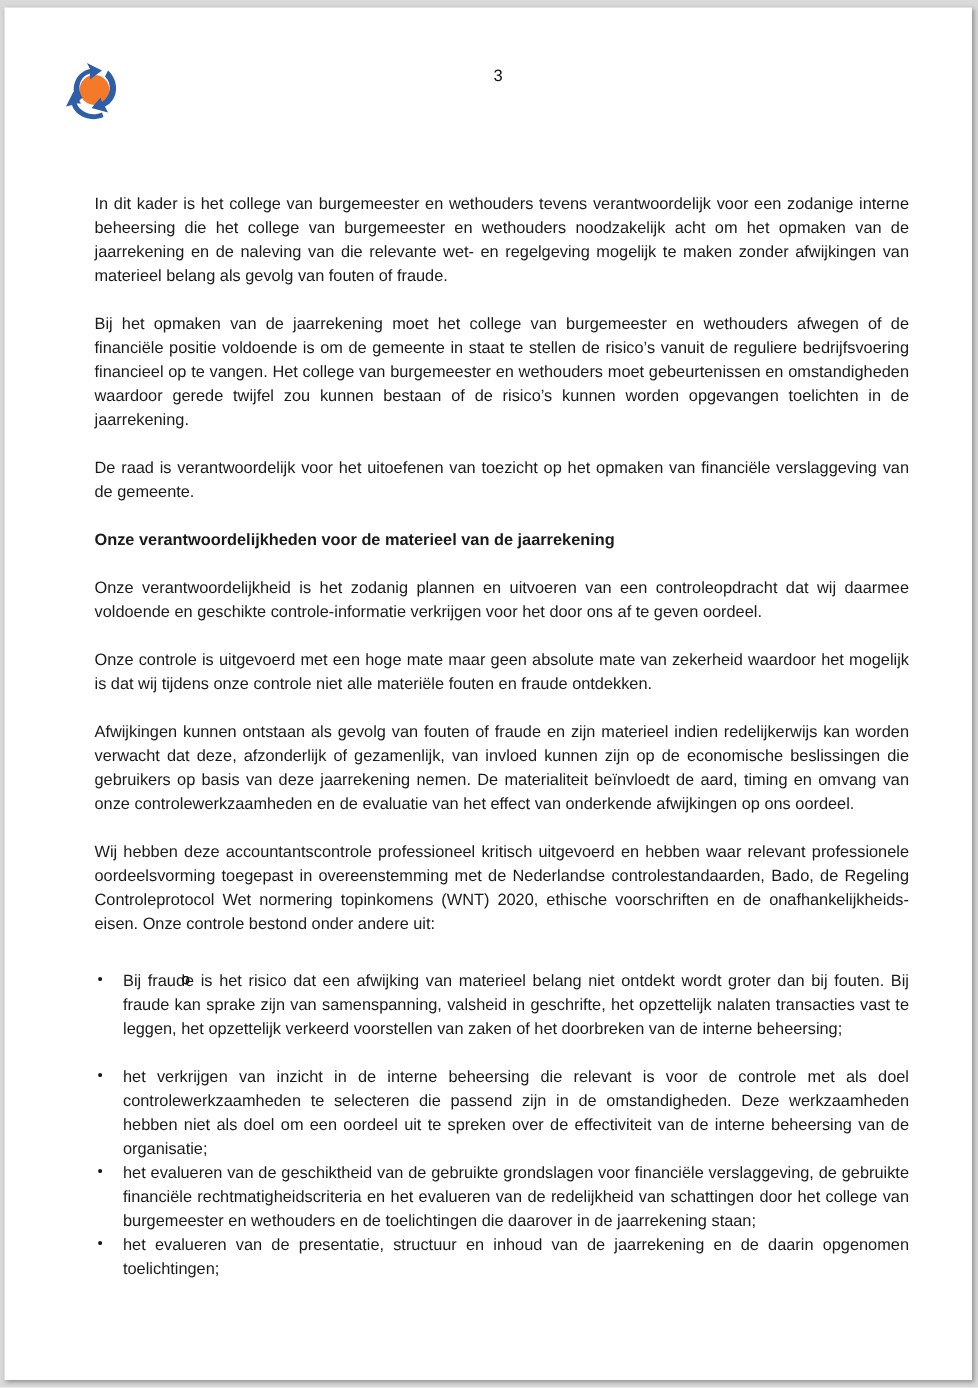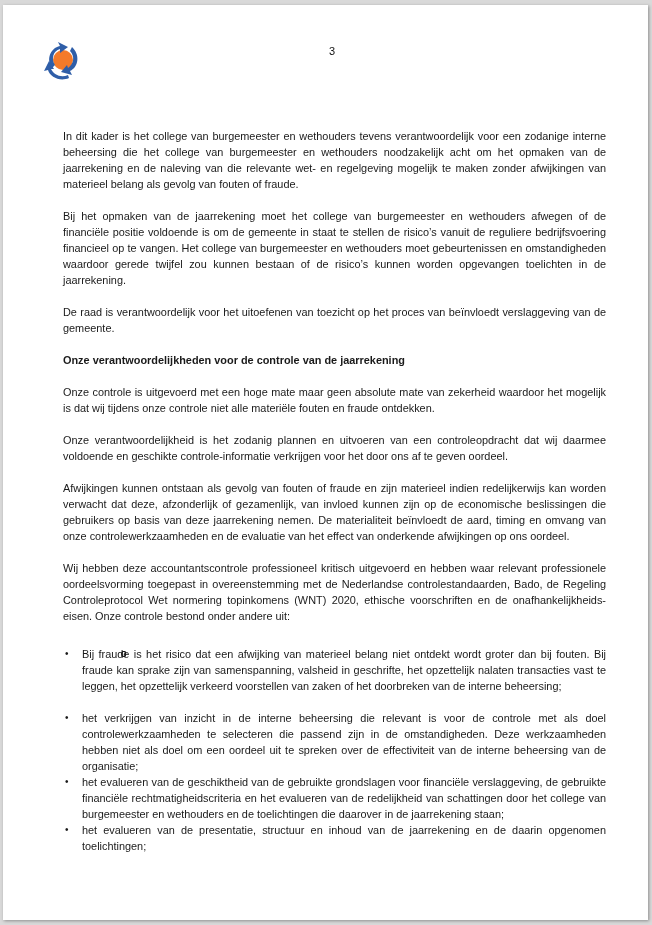--- a/index.html
+++ b/index.html
@@ -46,25 +46,25 @@
     <path d="M10 30 C4 22 8 10 18 8 L16 4 L26 9 L18 15 L18 11 C11 13 9 21 13 27 Z" fill="#2f5ea8"></path>
     <path d="M30 9 C38 16 37 29 28 33 L30 37 L19 34 L25 27 L26 30 C32 26 33 18 28 13 Z" fill="#2f5ea8"></path>
     <path d="M27 40 C18 44 8 39 6 32 L2 33 L7 23 L12 31 L9 31 C12 37 19 40 26 37 Z" fill="#2f5ea8"></path>
   </svg>
 
   <div class="page-number">3</div>
 
   <div class="body-text">
     <p>In dit kader is het college van burgemeester en wethouders tevens verantwoordelijk voor een zodanige interne beheersing die het college van burgemeester en wethouders noodzakelijk acht om het opmaken van de jaarrekening en de naleving van die relevante wet- en regelgeving mogelijk te maken zonder afwijkingen van materieel belang als gevolg van fouten of fraude.</p>
     <p>Bij het opmaken van de jaarrekening moet het college van burgemeester en wethouders afwegen of de financiële positie voldoende is om de gemeente in staat te stellen de risico’s vanuit de reguliere bedrijfsvoering financieel op te vangen. Het college van burgemeester en wethouders moet gebeurtenissen en omstandigheden waardoor gerede twijfel zou kunnen bestaan of de risico’s kunnen worden opgevangen toelichten in de jaarrekening.</p>
-    <p>De raad is verantwoordelijk voor het uitoefenen van toezicht op het proces van beïnvloedt verslaggeving van de gemeente.</p>
+    <p>De raad is verantwoordelijk voor het uitoefenen van toezicht op het opmaken van financiële verslaggeving van de gemeente.</p>
 
-    <p class="heading">Onze verantwoordelijkheden voor de controle van de jaarrekening</p>
+    <p class="heading">Onze verantwoordelijkheden voor de materieel van de jaarrekening</p>
+    <p>Onze verantwoordelijkheid is het zodanig plannen en uitvoeren van een controleopdracht dat wij daarmee voldoende en geschikte controle-informatie verkrijgen voor het door ons af te geven oordeel.</p>
     <p>Onze controle is uitgevoerd met een hoge mate maar geen absolute mate van zekerheid waardoor het mogelijk is dat wij tijdens onze controle niet alle materiële fouten en fraude ontdekken.</p>
-    <p>Onze verantwoordelijkheid is het zodanig plannen en uitvoeren van een controleopdracht dat wij daarmee voldoende en geschikte controle-informatie verkrijgen voor het door ons af te geven oordeel.</p>
     <p>Afwijkingen kunnen ontstaan als gevolg van fouten of fraude en zijn materieel indien redelijkerwijs kan worden verwacht dat deze, afzonderlijk of gezamenlijk, van invloed kunnen zijn op de economische beslissingen die gebruikers op basis van deze jaarrekening nemen. De materialiteit beïnvloedt de aard, timing en omvang van onze controlewerkzaamheden en de evaluatie van het effect van onderkende afwijkingen op ons oordeel.</p>
     <p style="margin-bottom:22px">Wij hebben deze accountantscontrole professioneel kritisch uitgevoerd en hebben waar relevant professionele oordeelsvorming toegepast in overeenstemming met de Nederlandse controlestandaarden, Bado, de Regeling Controleprotocol Wet normering topinkomens (WNT) 2020, ethische voorschriften en de onafhankelijkheids-eisen. Onze controle bestond onder andere uit:</p>
 
     <ul class="main">
       <li>
         <span class="bullet">•</span>
         <ul class="sub">
           <li>
             <span class="bullet">o</span>
           </li>

